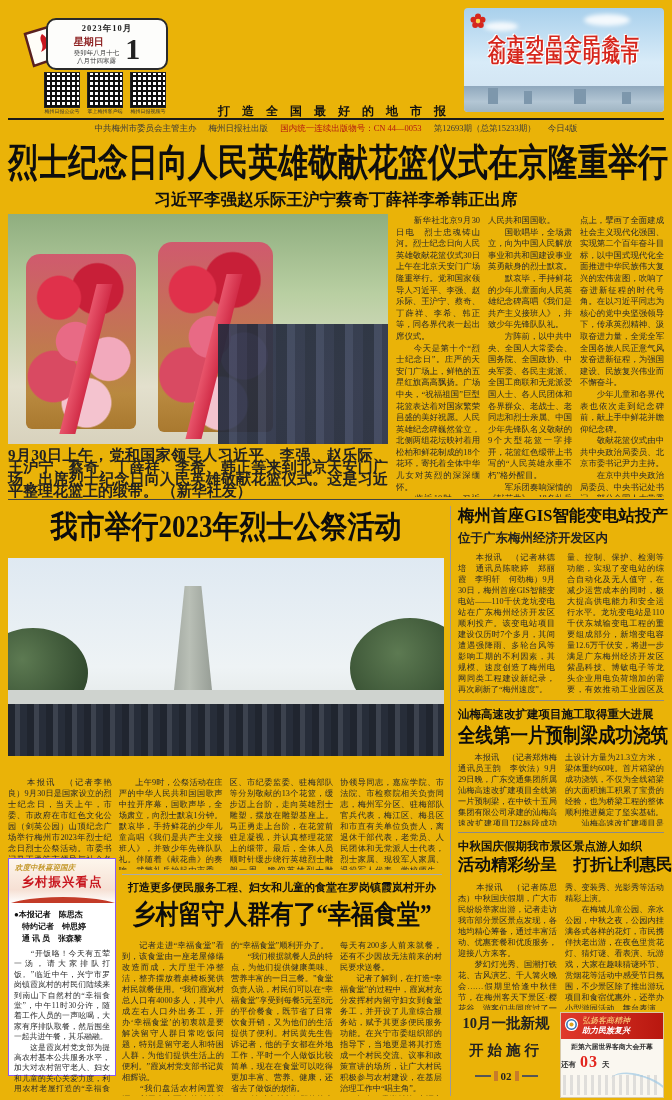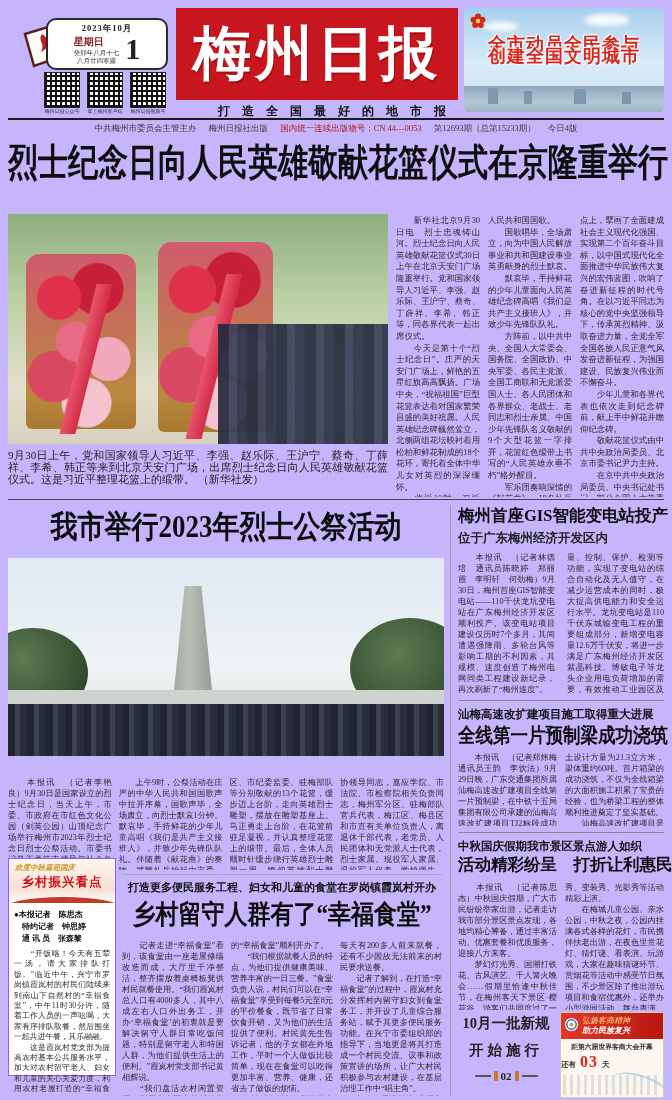--- a/index.html
+++ b/index.html
@@ -1,16 +1,16 @@
 <!DOCTYPE html>
 <html><head>
 <meta charset="utf-8">
 <style>
   html,body{margin:0;padding:0;}
-  .page{position:relative;width:672px;height:1100px;background:#c4b5fd;overflow:hidden;
+  .page{position:relative;width:672px;height:1100px;background:#eab308;overflow:hidden;
         font-family:"Liberation Serif",serif;color:#222;}
   .abs{position:absolute;}
   .jus{text-align:justify;}
   .pre{white-space:pre-line;}
   .hide{overflow:hidden;}
 
   
   .logo{left:18px;top:24px;width:44px;height:46px;}
   .datebox{left:46px;top:18px;width:122px;height:52px;border:2px solid #2b2b2b;border-radius:10px;
            background:#fdfdfb;display:flex;flex-direction:column;align-items:center;padding-top:3px;box-sizing:border-box;}
@@ -52,21 +52,21 @@
       background:radial-gradient(circle at 30% 25%,#e0314b 0 14%,transparent 15%),
                  radial-gradient(circle at 65% 20%,#c81f38 0 16%,transparent 17%),
                  radial-gradient(circle at 45% 50%,#e86a85 0 18%,transparent 19%),
                  radial-gradient(circle at 75% 60%,#f2a9bc 0 16%,transparent 17%),
                  radial-gradient(circle at 25% 70%,#d94a62 0 17%,transparent 18%),
                  radial-gradient(circle at 55% 85%,#f4c3cf 0 15%,transparent 16%),
                  linear-gradient(180deg,#d05a6e,#b9893f 80%,#a9792f);}
   .ribbon{position:absolute;width:16px;background:linear-gradient(90deg,#e8556b,#d12c47);transform:skewX(-14deg);}
   .crowd1{position:absolute;right:0;bottom:0;width:170px;height:120px;
       background:repeating-linear-gradient(90deg,#232a3c 0 11px,#39415a 11px 19px,#2b3248 19px 29px);opacity:.92;}
-  .cap{font-size:11px;line-height:12px;color:#222;}
+  .cap{font-size:15px;line-height:12px;color:#222;font-weight:bold;}
   .leadcols{left:396px;top:215px;width:268px;height:282px;display:flex;gap:8px;}
   .bcol{flex:1;font-size:8.4px;line-height:11.6px;color:#2a2a2a;}
 
   .rule2{left:8px;top:499px;width:656px;height:1px;background:#444;}
   .vrule{left:450px;top:506px;width:1px;height:590px;background:#9a9a9a;}
 
   
   .h2{left:8px;top:506px;width:436px;text-align:center;font-size:27px;font-weight:900;white-space:nowrap;
       transform:scale(1,1.15);transform-origin:50% 0;color:#0d0d0d;}
   .photo2{left:8px;top:558px;width:436px;height:198px;overflow:hidden;
@@ -165,23 +165,20 @@
     <div class="qr">
       <div class="qrpat"></div>
       <div class="qrcap">掌上梅州客户端</div>
     </div>
     <div class="qr">
       <div class="qrpat"></div>
       <div class="qrcap">梅州日报视频号</div>
     </div>
   </div>
 
-  <div class="abs masthead">
-    <span>梅州日报</span>
-  </div>
   <div class="abs slogan">打造全国最好的地市报</div>
 
   <div class="abs promo">
     <div class="cloud" style="left:120px;top:6px;width:46px;height:12px;"></div>
     <div class="cloud" style="left:20px;top:14px;width:34px;height:9px;"></div>
     <div class="abs" style="left:6px;top:5px;">
       <svg width="16" height="16" viewBox="0 0 16 16">
         <circle cx="8" cy="3.5" r="3" fill="#d6261c"></circle>
           <circle cx="12.5" cy="6.8" r="3" fill="#d6261c"></circle>
         <circle cx="10.8" cy="12" r="3" fill="#d6261c"></circle>
@@ -203,20 +200,21 @@
   <div class="abs hrule"></div>
   <div class="abs pubinfo">
     <span>中共梅州市委员会主管主办</span>
     <span>梅州日报社出版</span>
     <span class="red">国内统一连续出版物号：CN 44—0053</span>
     <span>第12693期（总第15233期）</span>
     <span>今日4版</span>
   </div>
 
   <div class="abs h1">烈士纪念日向人民英雄敬献花篮仪式在京隆重举行</div>
+  <div class="abs subh">习近平李强赵乐际王沪宁蔡奇丁薛祥李希韩正出席</div>
 
   <div class="abs photo1">
     <div class="basket" style="left:18px;top:40px;width:110px;height:175px;"></div>
     <div class="basket" style="left:150px;top:28px;width:115px;height:190px;"></div>
     <div class="ribbon" style="left:70px;top:70px;height:150px;"></div>
     <div class="ribbon" style="left:198px;top:60px;height:165px;"></div>
     <div class="crowd1"></div>
   </div>
   <p class="abs cap jus" style="left:8px;top:449px;width:380px;margin:0;">
     <span>9月30日上午，党和国家领导人习近平、李强、赵乐际、王沪宁、蔡奇、丁薛祥、李希、韩正等来到北京天安门广场，出席烈士纪念日向人民英雄敬献花篮仪式。这是习近平整理花篮上的缎带。</span>

